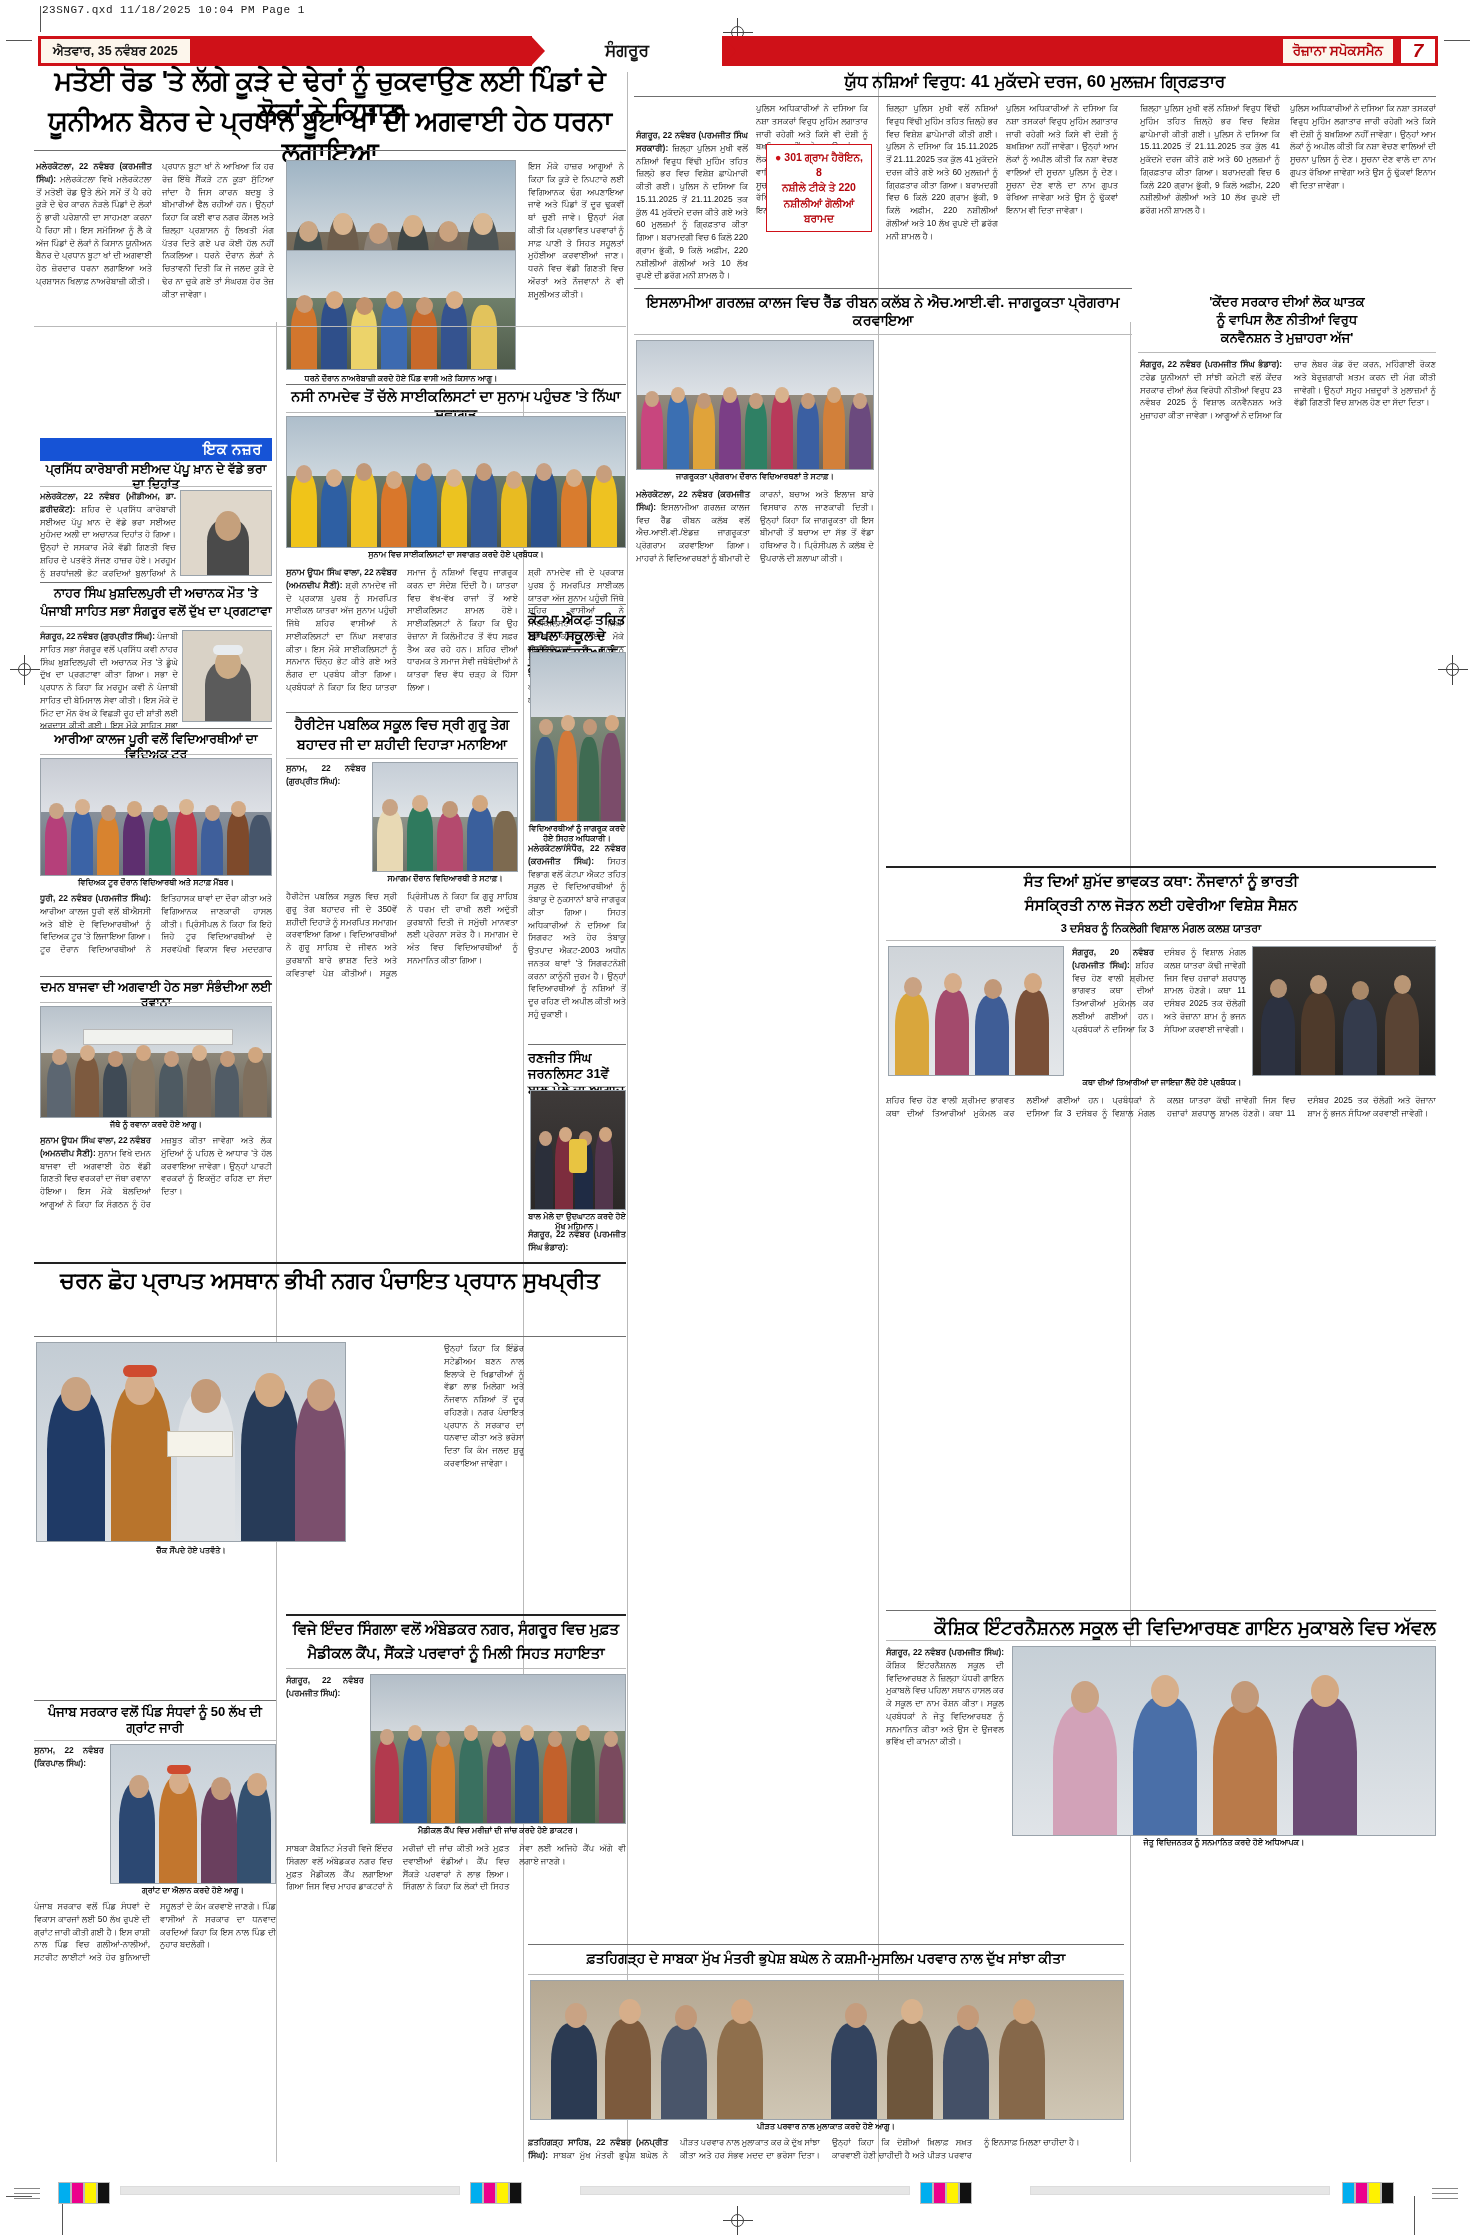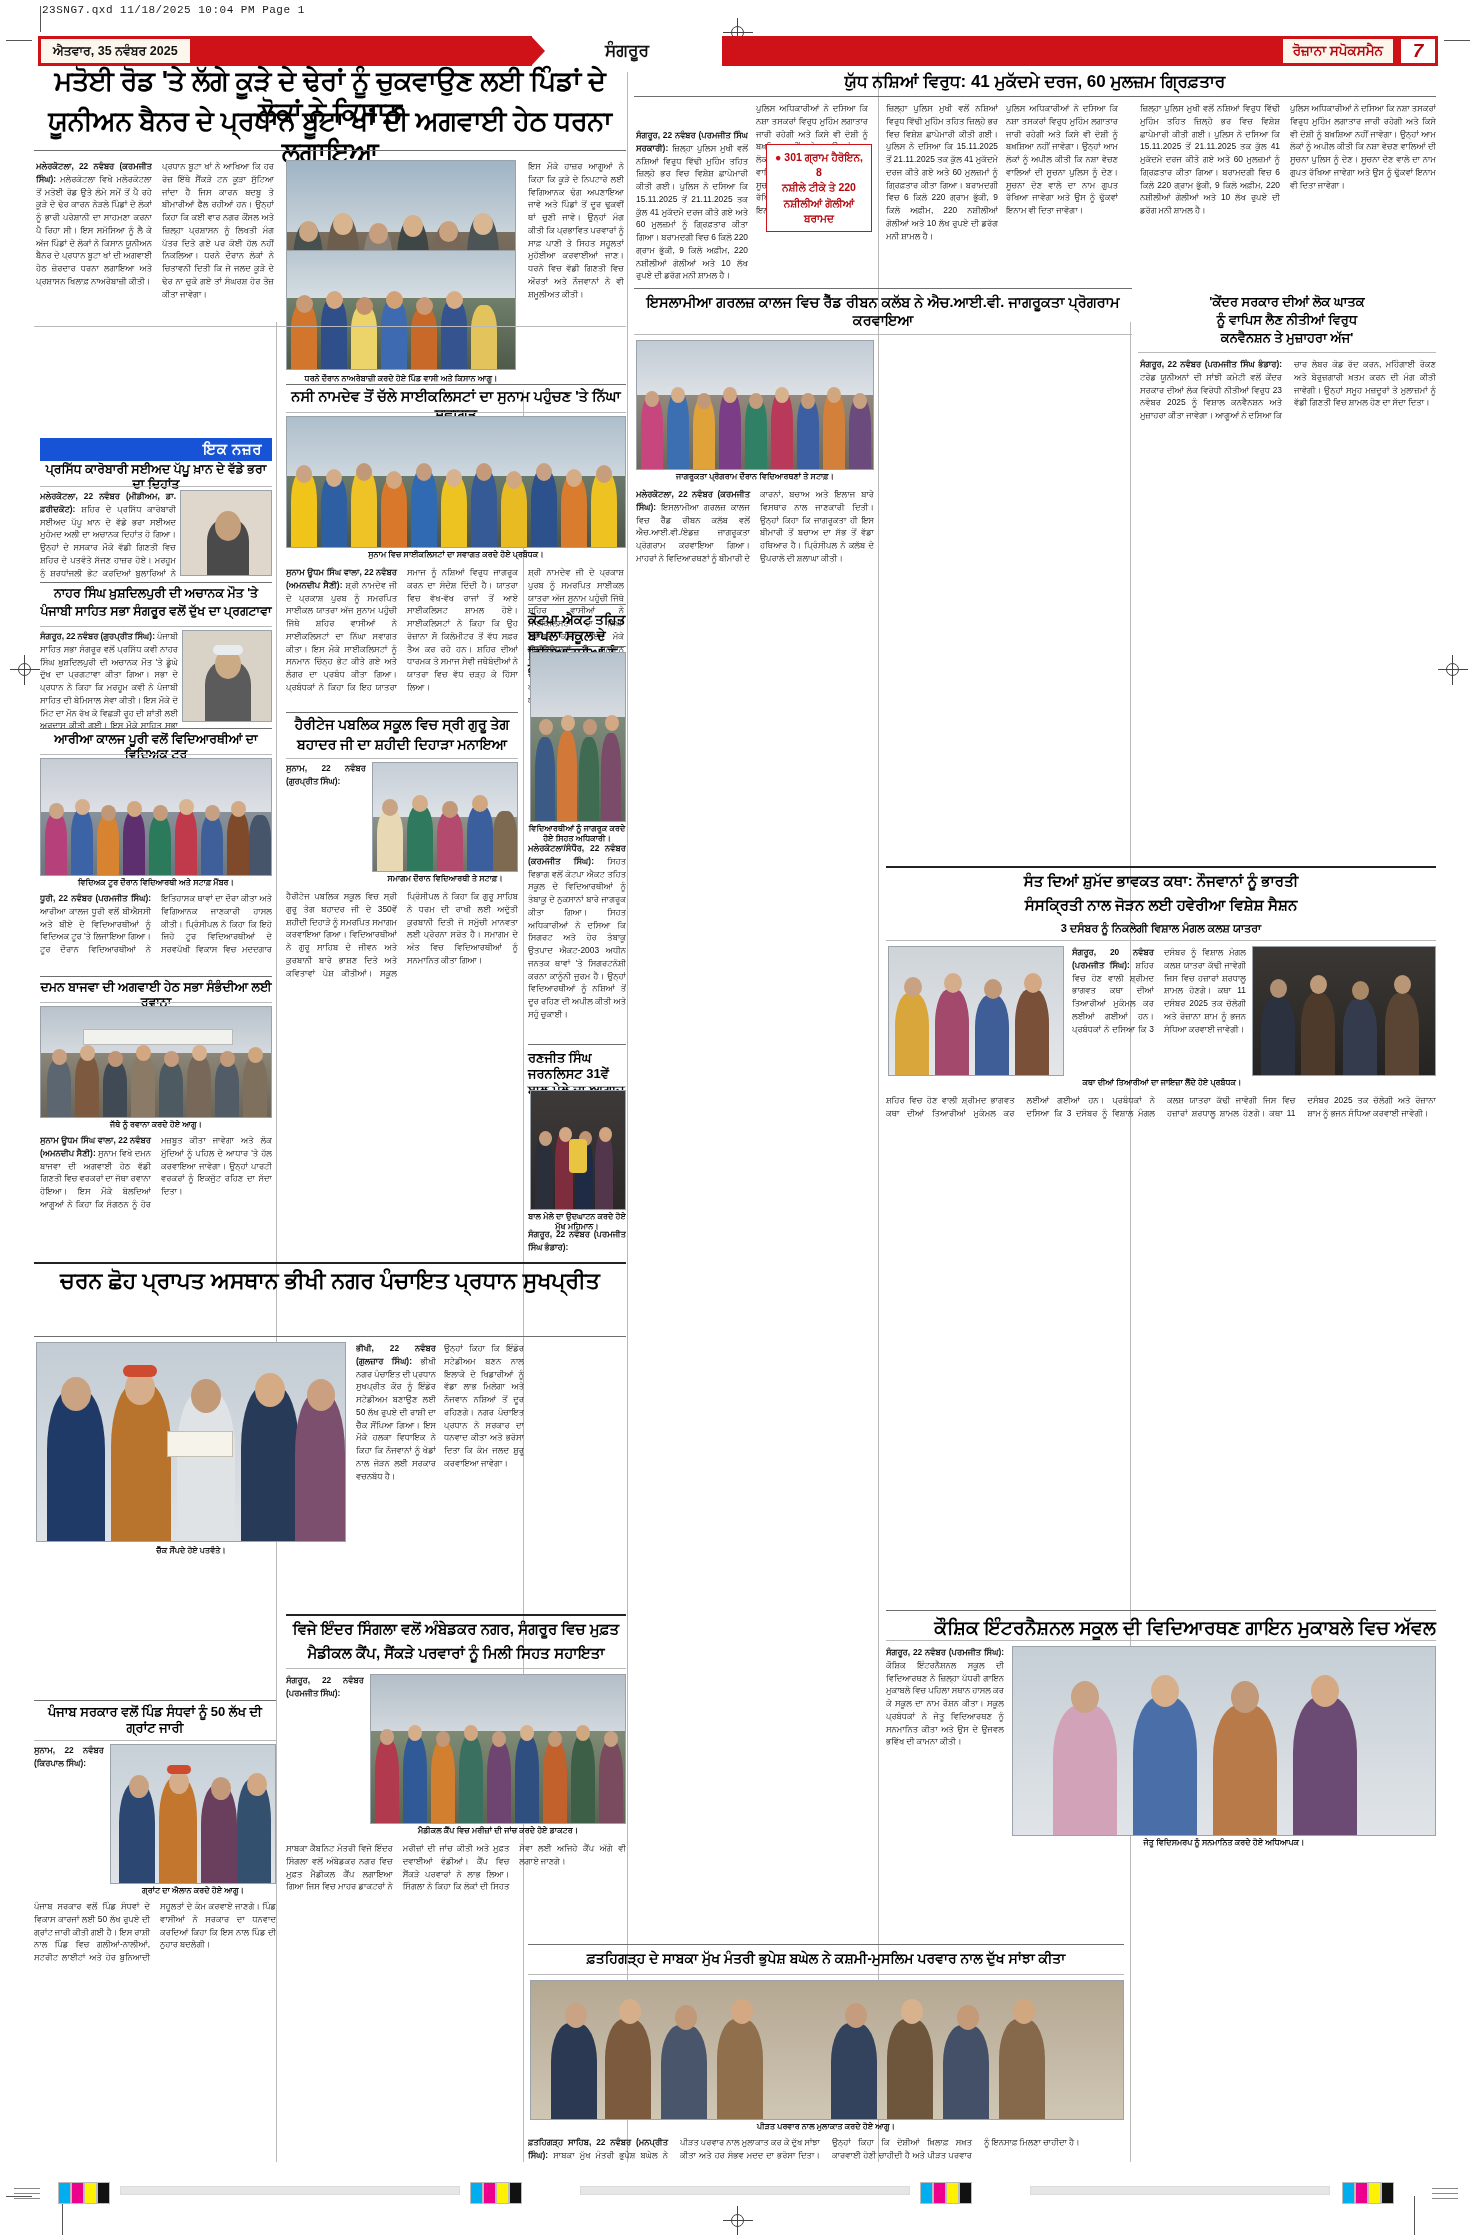--- a/index.html
+++ b/index.html
@@ -407,24 +407,20 @@
     <div class="ph-fig" style="left:204px; width:58px; height:156px; background:#273b58;"></div>
     <div class="ph-fig" style="left:258px; width:50px; height:148px; background:#7b4f6d;"></div>
     <div class="ph-head" style="left:24px;  top:34px; width:30px; height:34px; background:#c9a382;"></div>
     <div class="ph-head" style="left:88px;  top:28px; width:30px; height:34px; background:#d6ae8b;"></div>
     <div class="ph-head" style="left:154px; top:36px; width:30px; height:34px; background:#c39a78;"></div>
     <div class="ph-head" style="left:218px; top:30px; width:30px; height:34px; background:#d4ab84;"></div>
     <div class="ph-head" style="left:270px; top:36px; width:28px; height:32px; background:#caa080;"></div>
     <div class="ph-band" style="top:22px; left:86px; width:34px; height:12px; background:#cf4b2f; border-radius:8px;"></div>
     <div class="ph-band" style="top:88px; left:130px; width:66px; height:26px; background:#f5f3ea; border:1px solid #c3beb0;"></div>
   </div>
-  <div class="body-col" style="left:356px; top:1342px; width:80px; height:200px;">
-    <b class="dateline">ਭੀਖੀ, 22 ਨਵੰਬਰ (ਗੁਲਜ਼ਾਰ ਸਿੰਘ):</b>
-    <span>ਭੀਖੀ ਨਗਰ ਪੰਚਾਇਤ ਦੀ ਪ੍ਰਧਾਨ ਸੁਖਪ੍ਰੀਤ ਕੌਰ ਨੂੰ ਇੰਡੋਰ ਸਟੇਡੀਅਮ ਬਣਾਉਣ ਲਈ 50 ਲੱਖ ਰੁਪਏ ਦੀ ਰਾਸ਼ੀ ਦਾ ਚੈੱਕ ਸੌਂਪਿਆ ਗਿਆ। ਇਸ ਮੌਕੇ ਹਲਕਾ ਵਿਧਾਇਕ ਨੇ ਕਿਹਾ ਕਿ ਨੌਜਵਾਨਾਂ ਨੂੰ ਖੇਡਾਂ ਨਾਲ ਜੋੜਨ ਲਈ ਸਰਕਾਰ ਵਚਨਬੱਧ ਹੈ।</span>
-  </div>
   <div class="body-col" style="left:444px; top:1342px; width:80px; height:200px;">ਉਨ੍ਹਾਂ ਕਿਹਾ ਕਿ ਇੰਡੋਰ ਸਟੇਡੀਅਮ ਬਣਨ ਨਾਲ ਇਲਾਕੇ ਦੇ ਖਿਡਾਰੀਆਂ ਨੂੰ ਵੱਡਾ ਲਾਭ ਮਿਲੇਗਾ ਅਤੇ ਨੌਜਵਾਨ ਨਸ਼ਿਆਂ ਤੋਂ ਦੂਰ ਰਹਿਣਗੇ। ਨਗਰ ਪੰਚਾਇਤ ਪ੍ਰਧਾਨ ਨੇ ਸਰਕਾਰ ਦਾ ਧਨਵਾਦ ਕੀਤਾ ਅਤੇ ਭਰੋਸਾ ਦਿਤਾ ਕਿ ਕੰਮ ਜਲਦ ਸ਼ੁਰੂ ਕਰਵਾਇਆ ਜਾਵੇਗਾ।</div>
   <div class="caption" style="left:36px; top:1546px; width:310px;">ਚੈੱਕ ਸੌਂਪਦੇ ਹੋਏ ਪਤਵੰਤੇ।</div>
 
   <div class="hrule" style="left:34px; top:1700px; width:242px;"></div>
   <div class="sechead" style="left:34px; top:1704px; width:242px; font-size:13px;">ਪੰਜਾਬ ਸਰਕਾਰ ਵਲੋਂ ਪਿੰਡ ਸੰਧਵਾਂ ਨੂੰ 50 ਲੱਖ ਦੀ ਗ੍ਰਾਂਟ ਜਾਰੀ</div>
   <div class="hrule thin" style="left:34px; top:1740px; width:242px;"></div>
   <div class="photo" style="left:110px; top:1744px; width:166px; height:140px;">
     <div class="sky" style="background:linear-gradient(#c7d0d8,#e0e4e8); height:100%;"></div>
     <div class="ph-fig" style="left:8px;  width:36px; height:100px; background:#2c4872;"></div>
     <div class="ph-fig" style="left:48px; width:38px; height:106px; background:#c2762e;"></div>
@@ -647,15 +643,15 @@
     <div class="ph-fig" style="left:280px; width:64px; height:138px; background:#6b4a74;"></div>
     <div class="ph-head" style="left:58px;  top:34px; width:28px; height:32px; background:#caa384;"></div>
     <div class="ph-head" style="left:138px; top:28px; width:28px; height:32px; background:#d7af8b;"></div>
     <div class="ph-head" style="left:218px; top:34px; width:28px; height:32px; background:#c29979;"></div>
     <div class="ph-head" style="left:298px; top:28px; width:28px; height:32px; background:#d4a983;"></div>
   </div>
   <div class="body-col" style="left:886px; top:1646px; width:118px; height:192px;">
     <b class="dateline">ਸੰਗਰੂਰ, 22 ਨਵੰਬਰ (ਪਰਮਜੀਤ ਸਿੰਘ):</b>
     <span>ਕੌਸ਼ਿਕ ਇੰਟਰਨੈਸ਼ਨਲ ਸਕੂਲ ਦੀ ਵਿਦਿਆਰਥਣ ਨੇ ਜ਼ਿਲ੍ਹਾ ਪੱਧਰੀ ਗਾਇਨ ਮੁਕਾਬਲੇ ਵਿਚ ਪਹਿਲਾ ਸਥਾਨ ਹਾਸਲ ਕਰ ਕੇ ਸਕੂਲ ਦਾ ਨਾਮ ਰੌਸ਼ਨ ਕੀਤਾ। ਸਕੂਲ ਪ੍ਰਬੰਧਕਾਂ ਨੇ ਜੇਤੂ ਵਿਦਿਆਰਥਣ ਨੂੰ ਸਨਮਾਨਿਤ ਕੀਤਾ ਅਤੇ ਉਸ ਦੇ ਉਜਵਲ ਭਵਿੱਖ ਦੀ ਕਾਮਨਾ ਕੀਤੀ।</span>
   </div>
-  <div class="caption" style="left:1012px; top:1838px; width:424px;">ਜੇਤੂ ਵਿਦਿਸਮਰਪ ਨੂੰ ਸਨਮਾਨਿਤ ਕਰਦੇ ਹੋਏ ਅਧਿਆਪਕ।</div>
+  <div class="caption" style="left:1012px; top:1838px; width:424px;">ਜੇਤੂ ਵਿਦਿਜਨਤਕ ਨੂੰ ਸਨਮਾਨਿਤ ਕਰਦੇ ਹੋਏ ਅਧਿਆਪਕ।</div>
 
 </div>
 
 </body></html>

